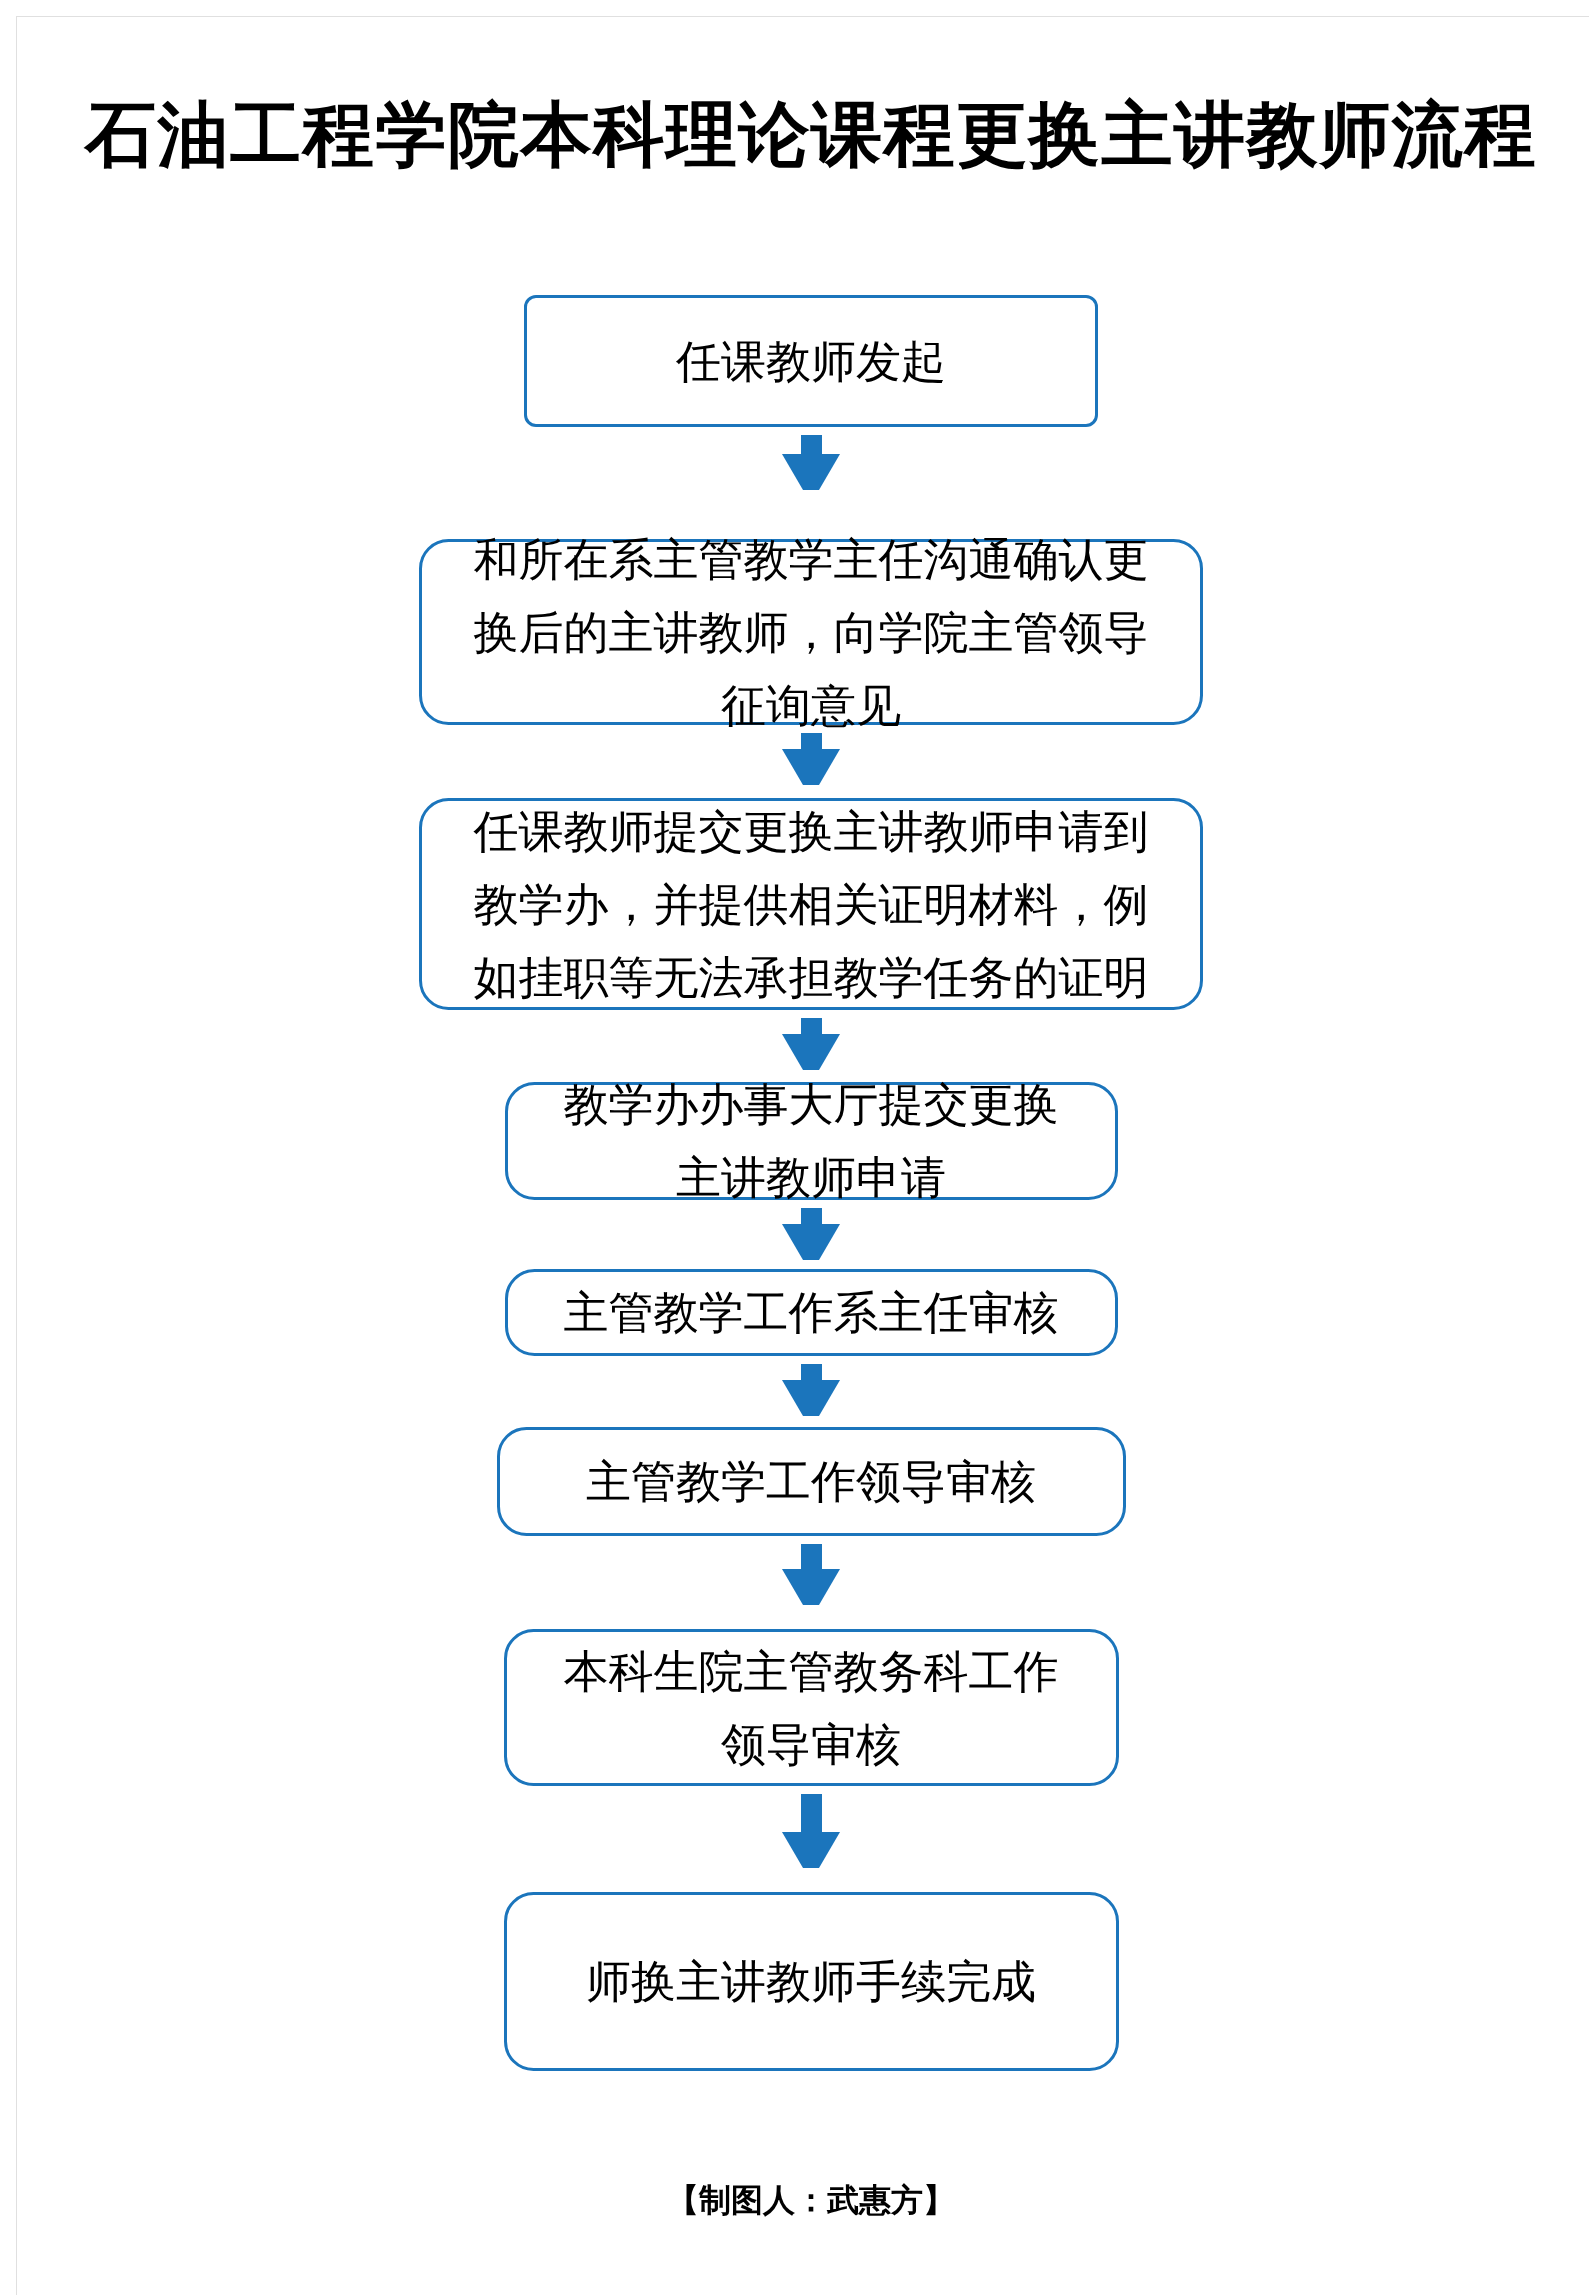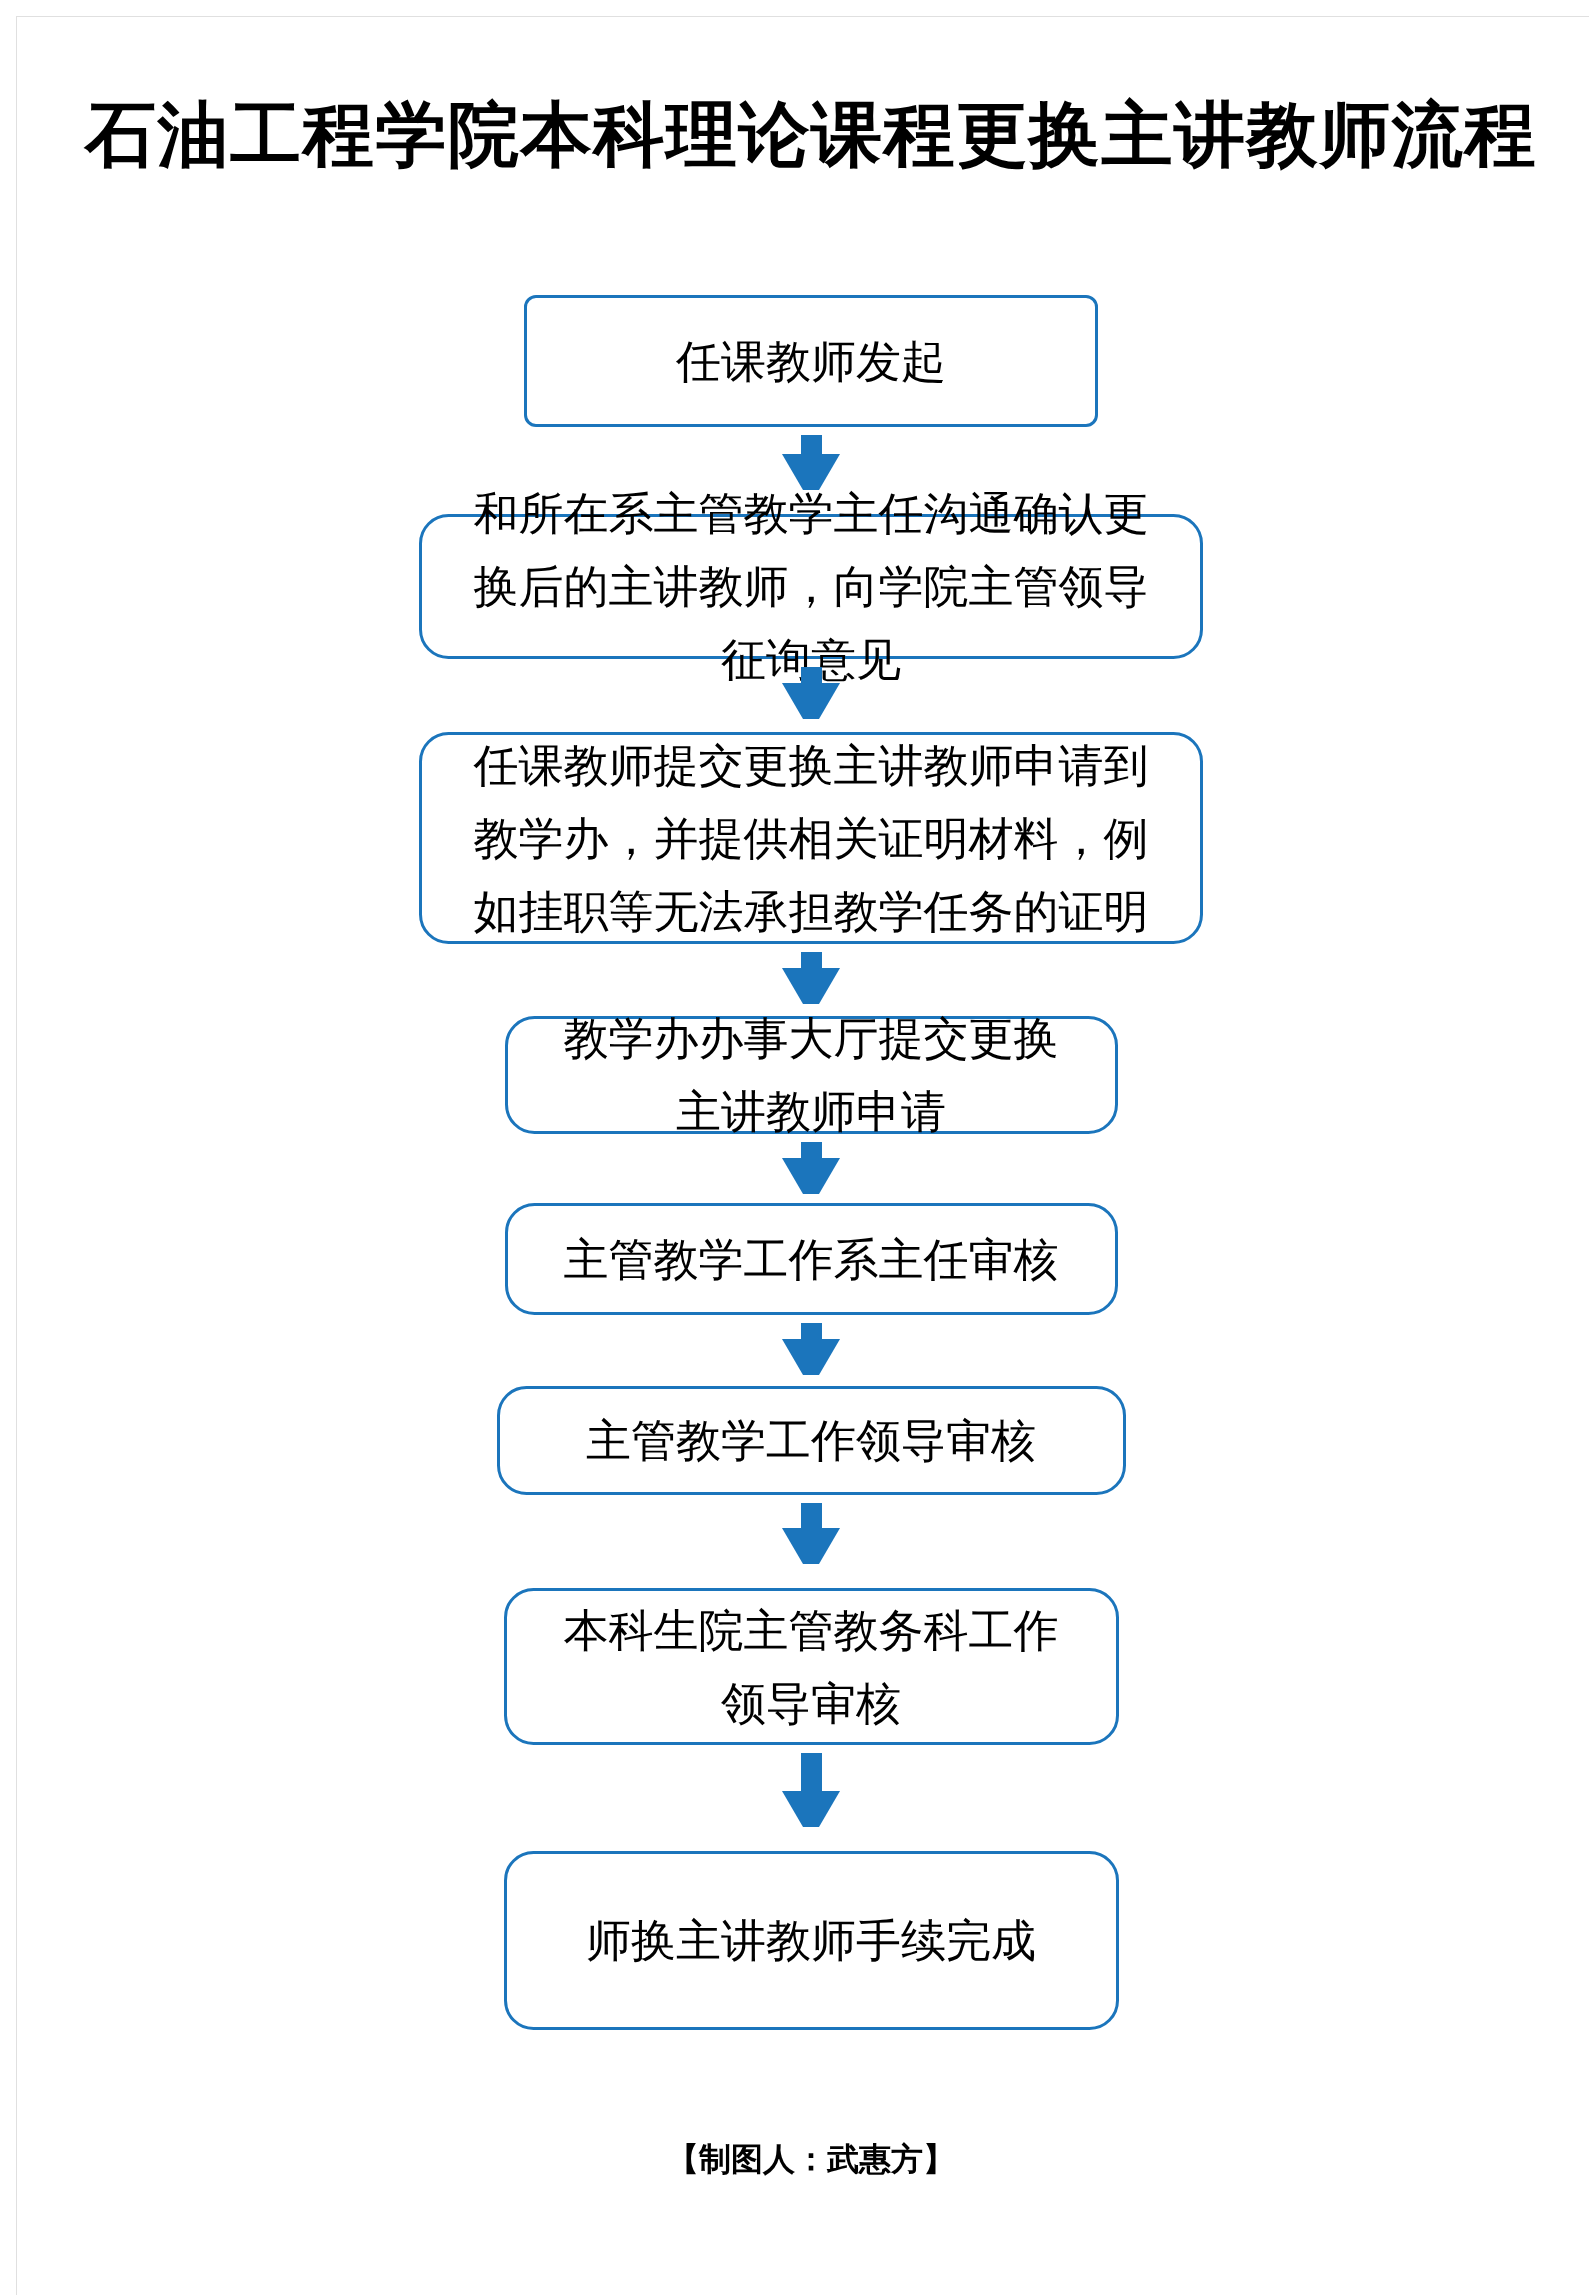--- a/index.html
+++ b/index.html
@@ -45,24 +45,24 @@
     align-items: center;
     text-align: center;
     font-family: "DejaVu Serif", "Liberation Serif", serif;
     font-size: 45px;
     line-height: 57px;
     color: #000000;
   }
   .box .line { display: block; white-space: nowrap; }
   
   .step-1 { width: 574px;  height: 132px; margin-top: 98px; border-radius: 12px; }
-  .step-2 { width: 784px; height: 145px; }
+  .step-2 { width: 784px; height: 186px; margin-top: 25px; }
   .step-3 { width: 784px; height: 212px; }
   .step-4 { width: 613px;  height: 118px; }
-  .step-5 { width: 613px;  height: 112px; }
+  .step-5 { width: 613px;  height: 87px; }
   .step-6 { width: 629px;  height: 109px; }
   .step-7 { width: 615px;  height: 157px; }
   .step-8 { width: 615px;  height: 179px; }
   
   .arrow {
     display: flex;
     flex-direction: column;
     align-items: center;
   }
   .arrow .shaft {

